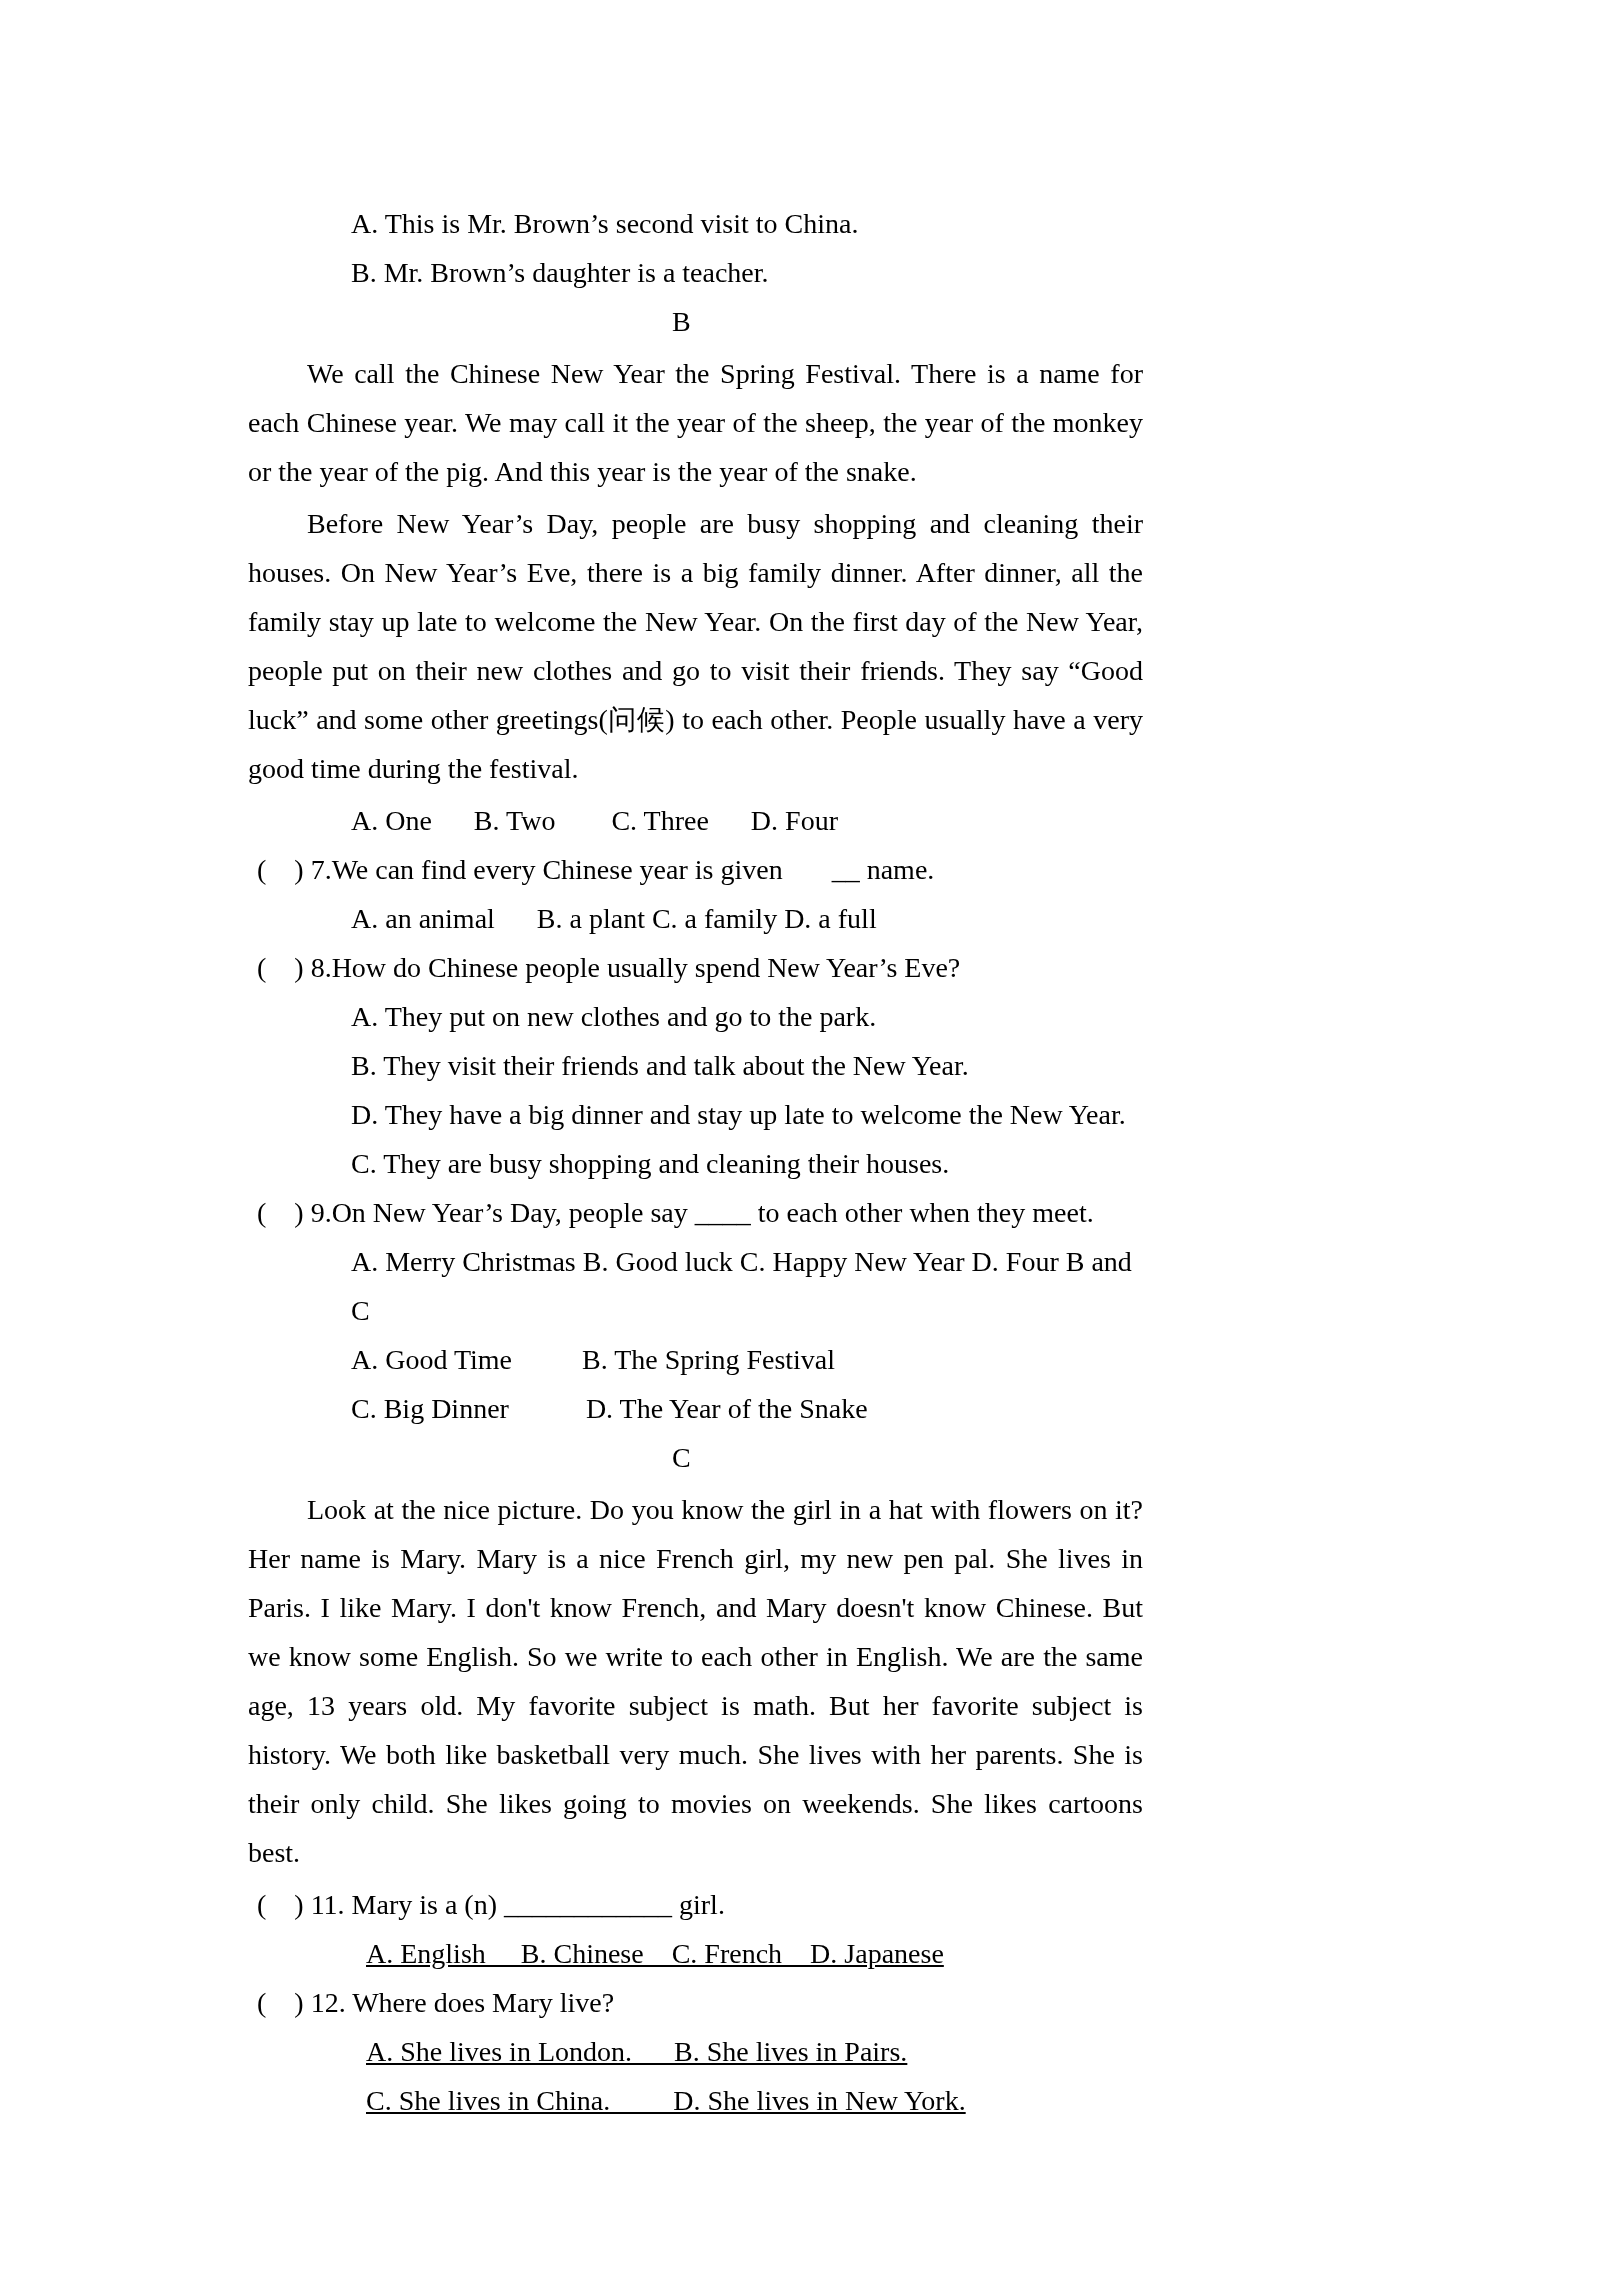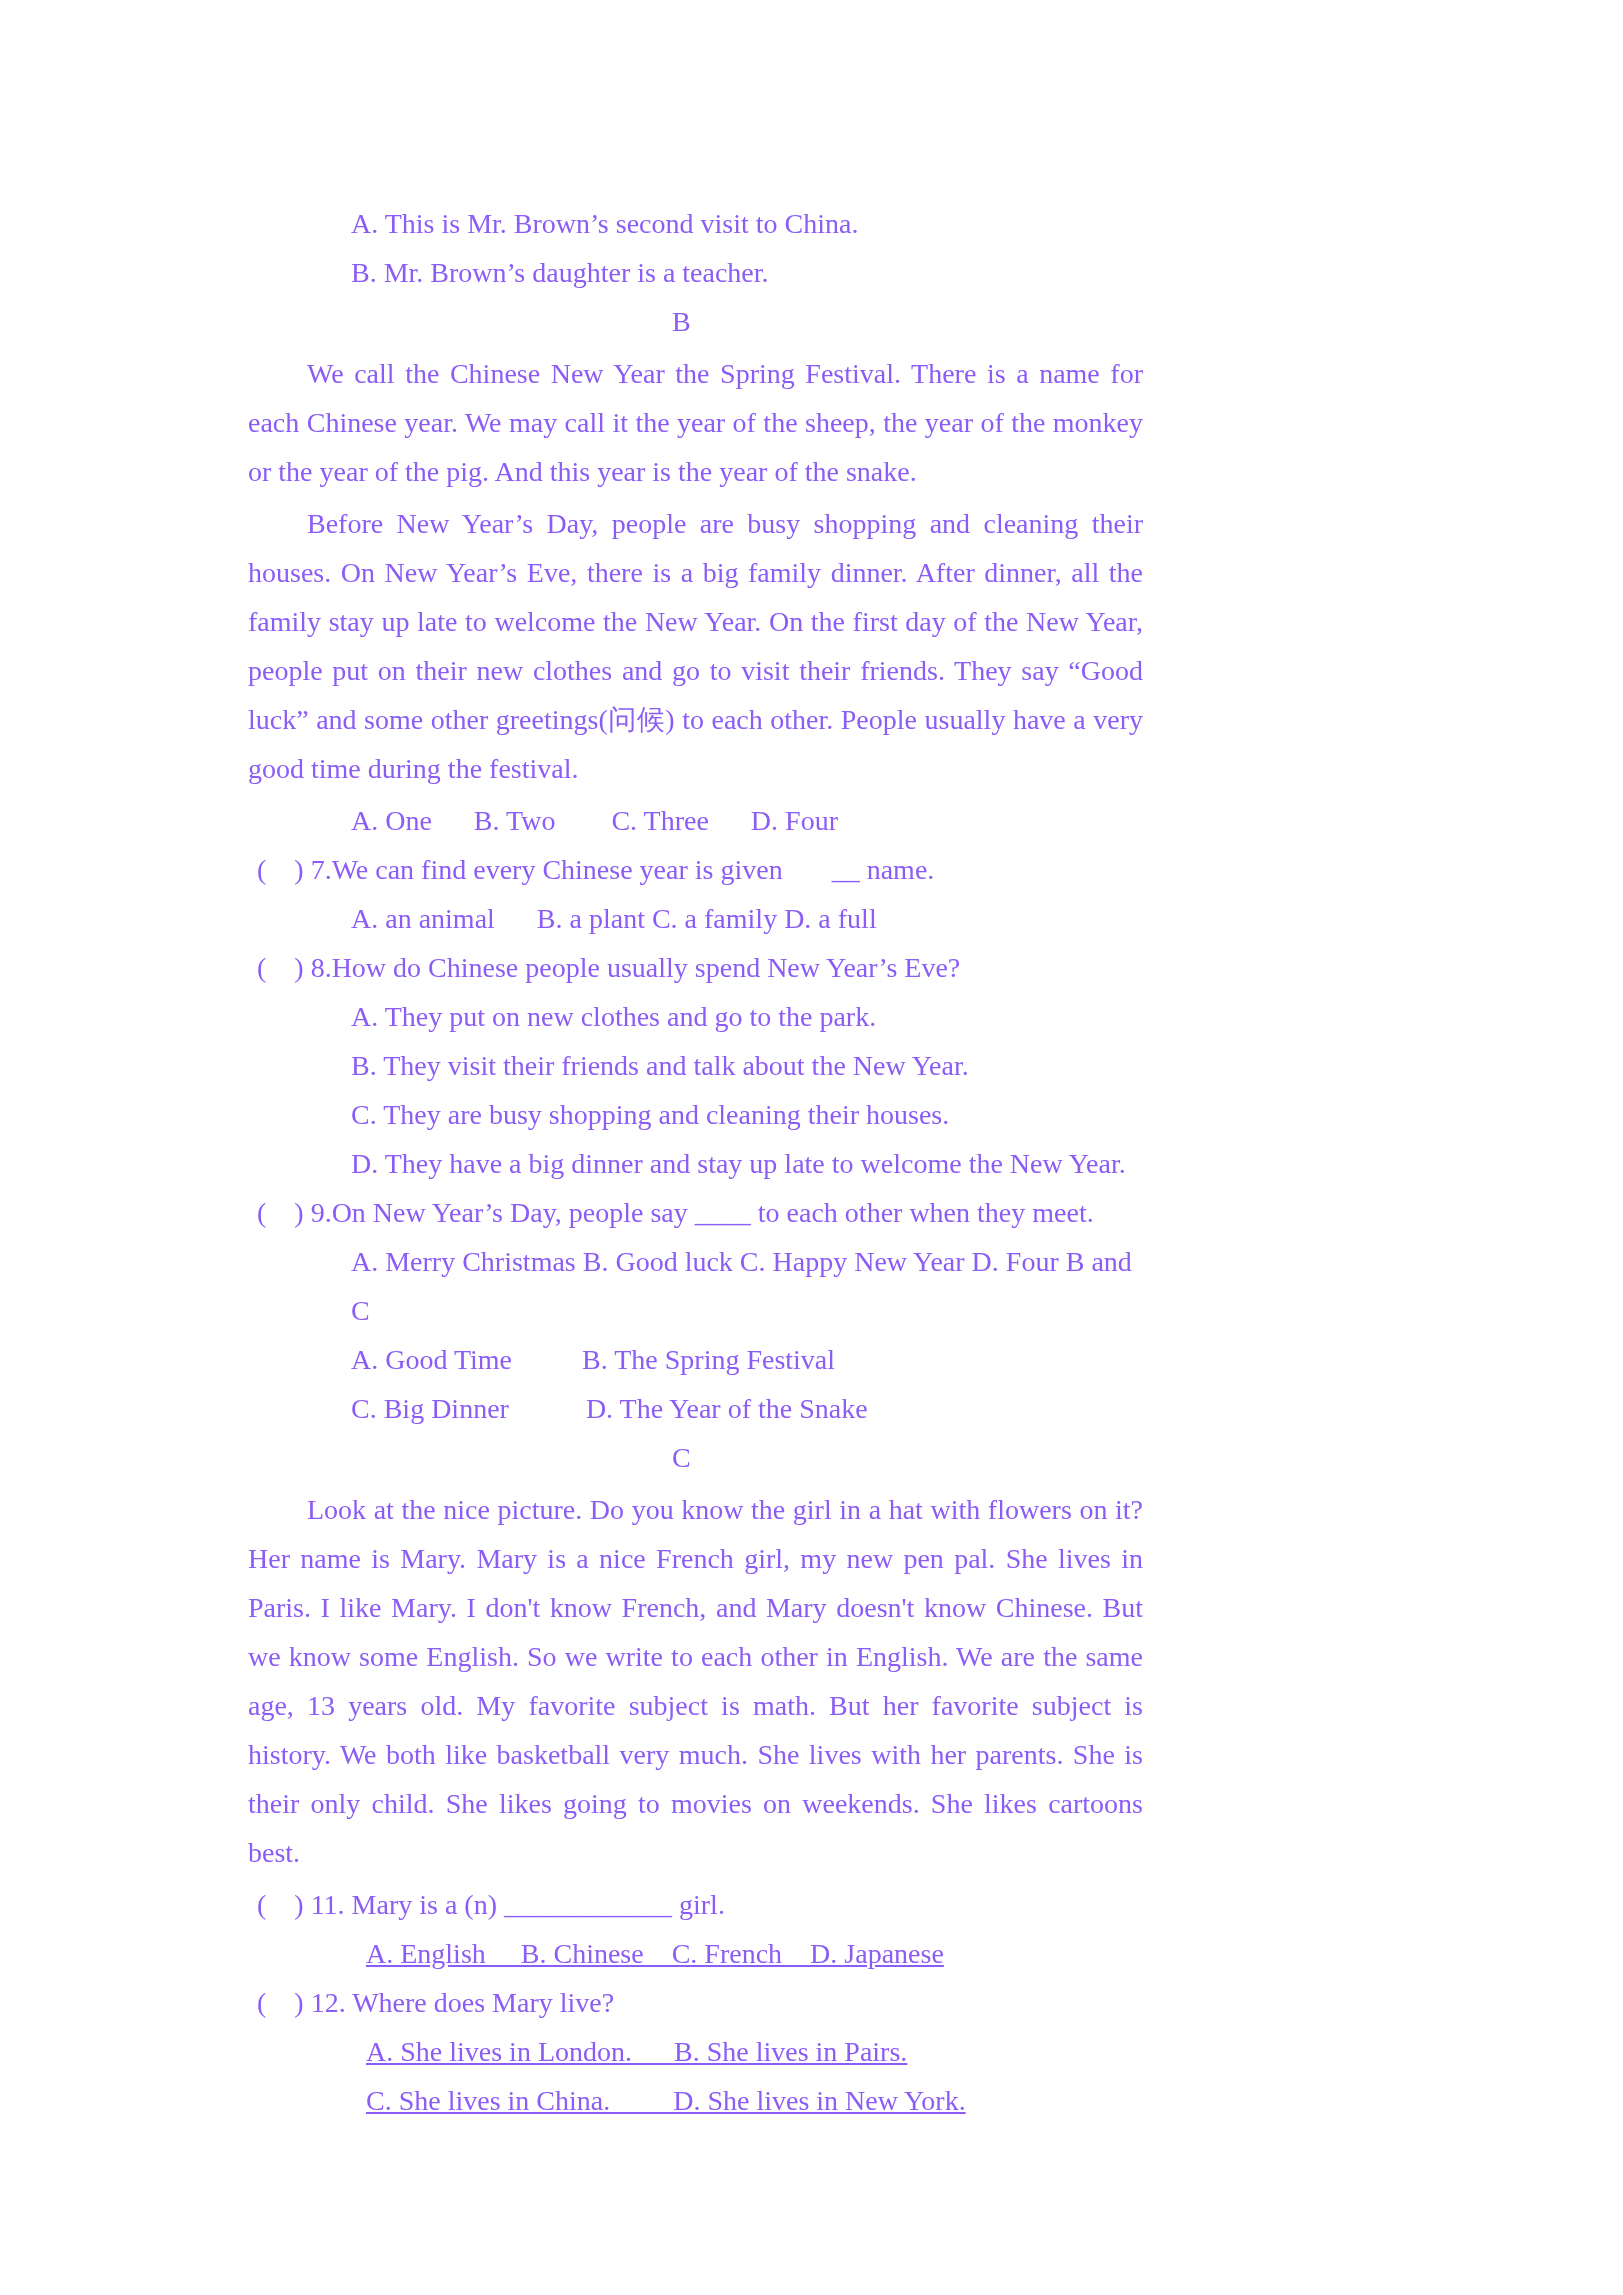--- a/index.html
+++ b/index.html
@@ -5,21 +5,21 @@
   html, body {
     margin: 0;
     padding: 0;
     background: #ffffff;
   }
   .page {
     position: relative;
     width: 1359px;
     height: 2295px;
     background: #ffffff;
-    color: #8b5cf6;
+    color: #000000;
     font-family: "Liberation Serif", "DejaVu Serif", serif;
     font-size: 28px;
     line-height: 49px;
     overflow: hidden;
   }
   .content {
     padding: 199px 213px 0 245px;
   }
   .line {
     margin: 0;
@@ -60,22 +60,22 @@
     <p class="para">Before New Year’s Day, people are busy shopping and cleaning their houses. On New Year’s Eve, there is a big family dinner. After dinner, all the family stay up late to welcome the New Year. On the first day of the New Year, people put on their new clothes and go to visit their friends. They say “Good luck” and some other greetings(问候) to each other. People usually have a very good time during the festival.</p>
 
     <div class="opt-line">A. One      B. Two        C. Three      D. Four</div>
 
     <div class="q-line">(    ) 7.We can find every Chinese year is given       __ name.</div>
     <div class="opt-line">A. an animal      B. a plant C. a family D. a full</div>
 
     <div class="q-line">(    ) 8.How do Chinese people usually spend New Year’s Eve?</div>
     <div class="opt-line">A. They put on new clothes and go to the park.</div>
     <div class="opt-line">B. They visit their friends and talk about the New Year.</div>
+    <div class="opt-line">D. They have a big dinner and stay up late to welcome the New Year.</div>
     <div class="opt-line">C. They are busy shopping and cleaning their houses.</div>
-    <div class="opt-line">D. They have a big dinner and stay up late to welcome the New Year.</div>
 
     <div class="q-line">(    ) 9.On New Year’s Day, people say ____ to each other when they meet.</div>
     <div class="opt-line">A. Merry Christmas B. Good luck C. Happy New Year D. Four B and C</div>
 
     <div class="opt-line">A. Good Time          B. The Spring Festival</div>
     <div class="opt-line">C. Big Dinner           D. The Year of the Snake</div>
 
     <div class="line sec-header">C</div>
     <p class="para">Look at the nice picture. Do you know the girl in a hat with flowers on it? Her name is Mary. Mary is a nice French girl, my new pen pal. She lives in Paris. I like Mary. I don't know French, and Mary doesn't know Chinese. But we know some English. So we write to each other in English. We are the same age, 13 years old. My favorite subject is math. But her favorite subject is history. We both like basketball very much. She lives with her parents. She is their only child. She likes going to movies on weekends. She likes cartoons best.</p>
 

